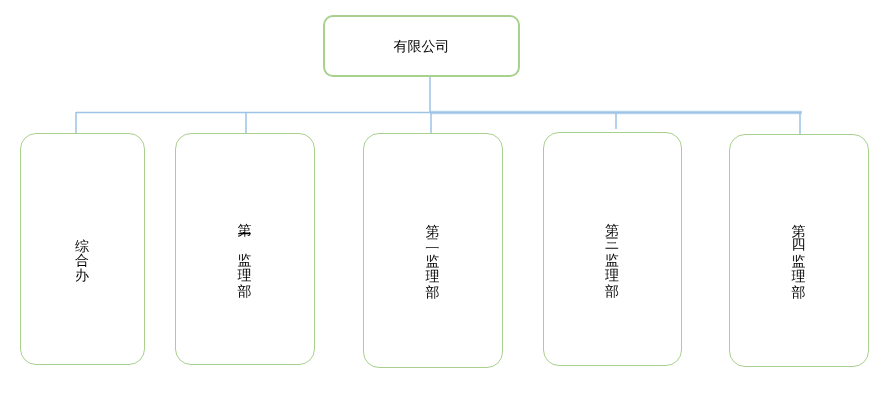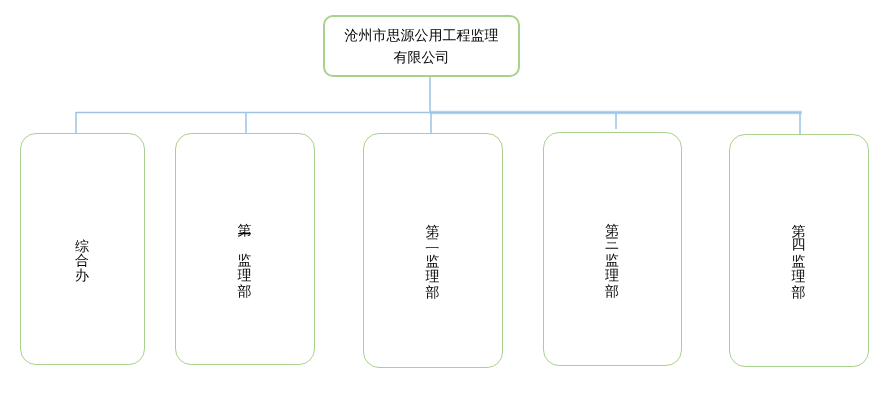--- a/index.html
+++ b/index.html
@@ -82,21 +82,20 @@
     <line x1="430" y1="77" x2="430" y2="113"></line>
     <line x1="76" y1="112.5" x2="801" y2="112.5"></line>
     <line x1="76" y1="112" x2="76" y2="134"></line>
     <line x1="246" y1="112" x2="246" y2="135"></line>
     <line x1="431" y1="112" x2="431" y2="134"></line>
     <line x1="616" y1="112" x2="616" y2="129"></line>
     <line x1="800" y1="112" x2="800" y2="135"></line>
   </svg>
 
   <div class="root-box">
-    <span>沧州市思源公用工程监理</span>
     <span>有限公司</span>
   </div>
 
   <div class="dept-box" style="left:20px;width:125px;">
     <span class="vtext">综合办</span>
   </div>
 
   <div class="dept-box" style="left:175px;width:140px;">
     <span class="vtext">第一监理部</span>
   </div>

